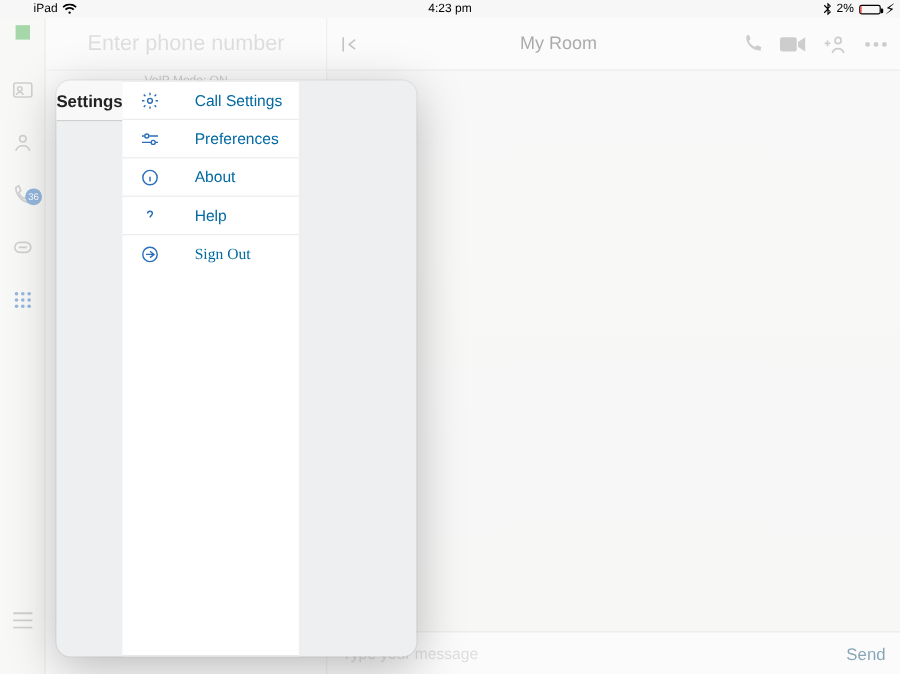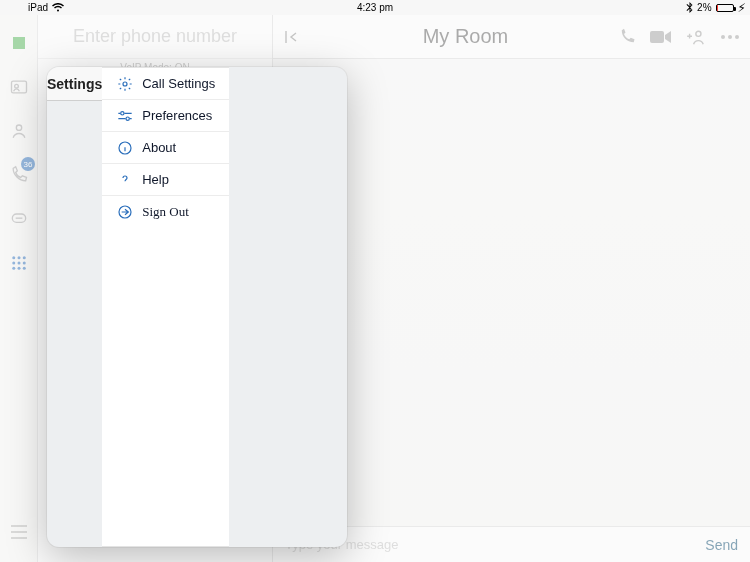--- a/index.html
+++ b/index.html
@@ -13,52 +13,52 @@
   .wifi-icon svg, .bt-icon svg { display: block; }
   .battery { width: 18px; height: 8px; border: 1px solid #000; border-radius: 2px; position: relative; }
   .battery::after { content: ""; position: absolute; right: -3px; top: 2px; width: 2px; height: 4px; background: #000; border-radius: 0 1px 1px 0; }
   .battery-fill { position: absolute; left: 0; top: 0; bottom: 0; width: 2%; background: #ff3b30; }
 
   
   .app { position: absolute; top: 15px; left: 0; right: 0; bottom: 0; display: flex; }
 
   
   .rail { width: 38px; background: #f0f0ef; border-right: 1px solid #d9d9d9; display: flex; flex-direction: column; align-items: center; padding-top: 6px; position: relative; }
-  .rail-item { width: 100%; height: 44px; display: flex; align-items: center; justify-content: center; position: relative; }
+  .rail-item { width: 100%; height: 44px; display: flex; justify-content: center; position: relative; }
   .status-square { width: 12px; height: 12px; background: #4caf50; }
   .rail-icon { color: #a0a0a0; }
   .rail-icon.active { color: #2a6ebb; }
   .badge { position: absolute; top: 4px; right: 2px; background: #2a6ebb; color: #fff; font-size: 8px; border-radius: 8px; min-width: 14px; height: 14px; display: flex; align-items: center; justify-content: center; padding: 0 2px; }
   .rail-bottom { margin-top: auto; margin-bottom: 8px; }
 
   
   .dialer-col { width: 235px; background: #f7f7f6; border-right: 1px solid #d4d4d4; display: flex; flex-direction: column; }
   .phone-input { height: 44px; display: flex; align-items: center; justify-content: center; font-size: 18px; color: #bdbdbd; font-weight: 300; border-bottom: 1px solid #e4e4e4; }
   .voip { font-size: 10px; color: #9a9a9a; text-align: center; padding-top: 3px; }
 
   
   .main { flex: 1; display: flex; flex-direction: column; background: #f0f0ef; }
   .main-header { height: 44px; display: flex; align-items: center; border-bottom: 1px solid #d4d4d4; background: #f7f7f6; padding: 0 10px; }
   .collapse-btn { width: 30px; display: flex; justify-content: flex-start; color: #8a8a8a; }
-  .room-title { flex: 1; text-align: center; font-size: 20px; color: #555; }
+  .room-title { flex: 1; text-align: center; font-size: 15px; color: #555; }
   .header-actions { display: flex; gap: 14px; align-items: center; color: #9a9a9a; }
   .chat-body { flex: 1; background: linear-gradient(#f1f1f0, #eeeeed); }
   .compose { height: 36px; border-top: 1px solid #d4d4d4; display: flex; align-items: center; padding: 0 12px; background: #f7f7f6; }
   .compose-input { flex: 1; font-size: 13px; color: #bdbdbd; }
   .send { font-size: 14px; color: #0c4a6e; text-align: center; }
 
   
   .dim { position: absolute; top: 15px; left: 0; right: 0; bottom: 0; background: rgba(255,255,255,0.5); z-index: 50; }
 
   
   .popover { position: absolute; top: 67px; left: 47px; width: 300px; height: 480px; background: #edeff1; border-radius: 12px; box-shadow: 0 10px 40px rgba(0,0,0,0.25), 0 0 0 1px rgba(0,0,0,0.05); z-index: 60; overflow: hidden; display: flex; flex-direction: row; }
   .popover-header { height: 34px; background: #f8f8f8; border-bottom: 1px solid #cfcfcf; display: flex; align-items: center; justify-content: center; font-size: 14px; font-weight: 600; color: #222; }
   .popover-gap { height: 28px; }
   .popover-list { background: #fff; border-top: 1px solid #e3e3e3; border-bottom: 1px solid #e3e3e3; }
-  .popover-row { height: 32px; display: flex; align-items: center; padding: 0 14px; border-bottom: 1px solid #ececec; font-size: 13px; color: #0f172a; gap: 8px; }
+  .popover-row { height: 32px; display: flex; align-items: center; padding: 0 14px; border-bottom: 1px solid #ececec; font-size: 13px; color: #0369a1; gap: 28px; }
   .popover-row:last-child { border-bottom: none; font-family: Liberation Serif, serif; }
   .popover-row .icon { width: 18px; display: flex; justify-content: center; color: #2a6ebb; }
   .popover-fill { flex: 1; }
 
   svg { display: block; }
 </style>
 </head>
 <body>
 
 <div class="status-bar">

